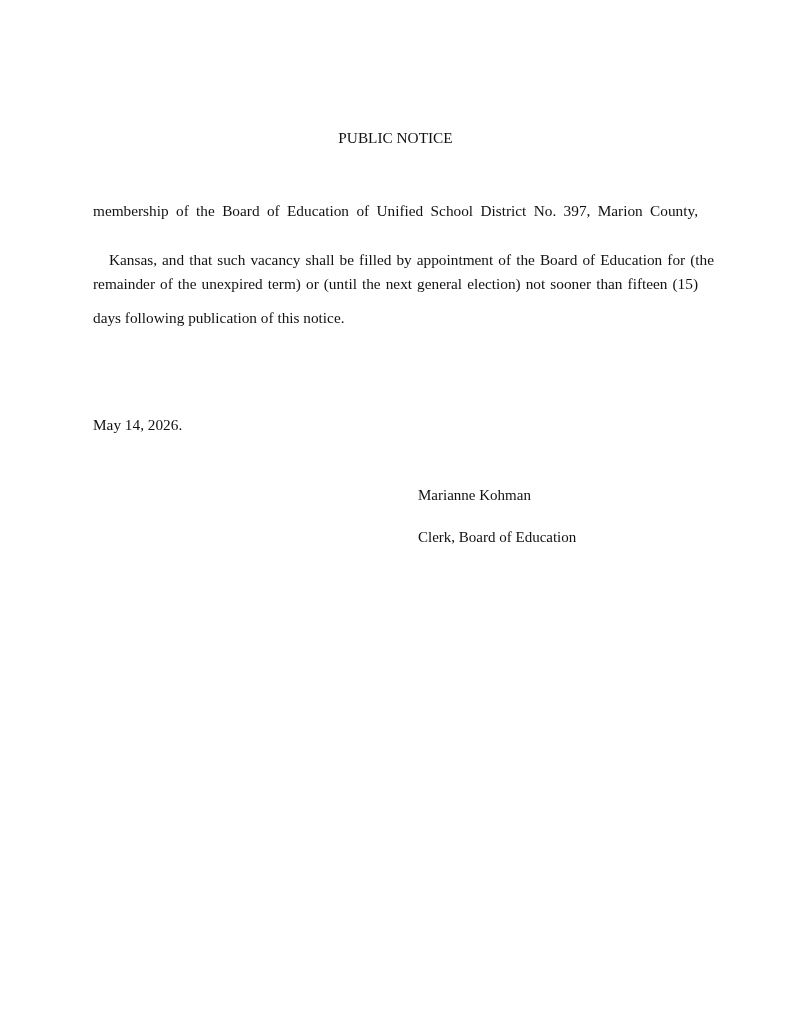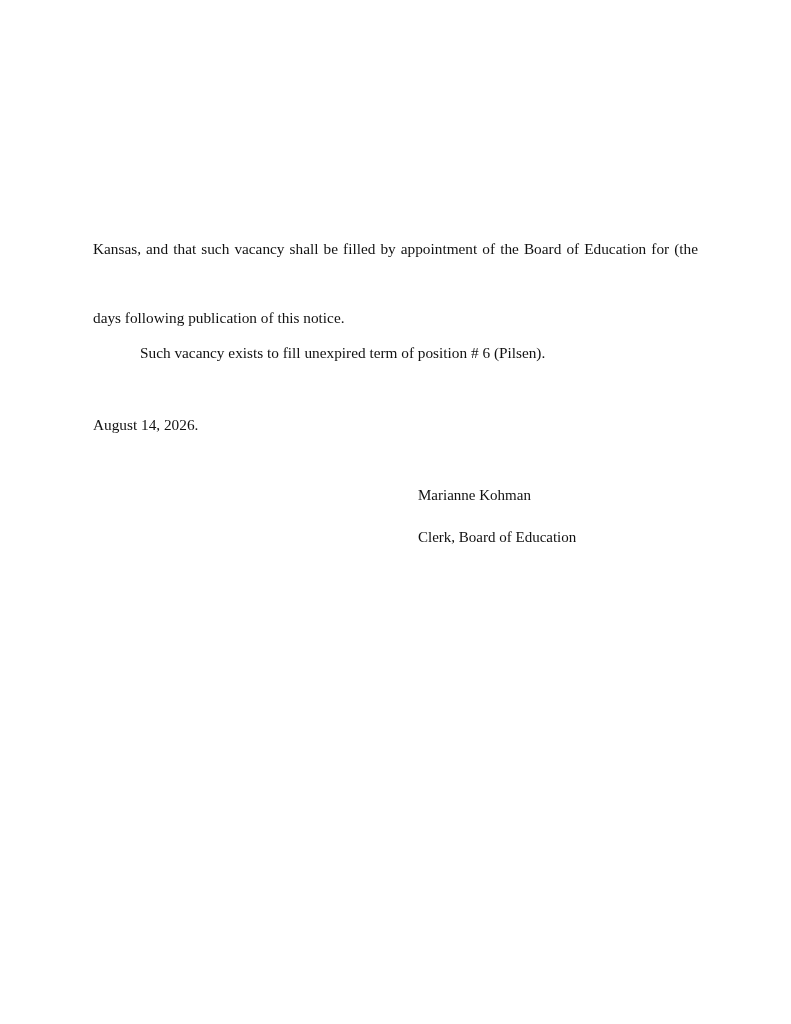--- a/index.html
+++ b/index.html
@@ -44,24 +44,26 @@
       left: 418px;
       font-size: 15px;
       line-height: 18px;
     }
   </style>
 </head>
 <body>
 
 <div class="page">
 
+  <div class="line title">PUBLIC NOTICE</div>
 
-  <div class="line justified" style="top:240px;">Kansas, and that such vacancy shall be filled by appointment of the Board of Education for (the</div>
+  <div class="line justified" style="top:202px;">membership of the Board of Education of Unified School District No. 397, Marion County,</div>
+  <div class="line justified" style="top:251px;margin-left:16px;">Kansas, and that such vacancy shall be filled by appointment of the Board of Education for (the</div>
+  <div class="line justified" style="top:275px;">remainder of the unexpired term) or (until the next general election) not sooner than fifteen (15)</div>
   <div class="line" style="left:93px; top:309px;text-align:center;">days following publication of this notice.</div>
 
-  <div class="line" style="left:140px; top:344px;">Such vacancy exists to fill unexpired term of position # 6 (Pilsen).</div>
 
-  <div class="line" style="left:93px; top:416px;">August 14, 2026.</div>
+  <div class="line" style="left:93px; top:416px;">May 14, 2026.</div>
 
   <div class="line sig" style="top:486px;">Marianne Kohman</div>
   <div class="line sig" style="top:504px;margin-top:24px;">Clerk, Board of Education</div>
 
 </div>
 
 </body></html>

